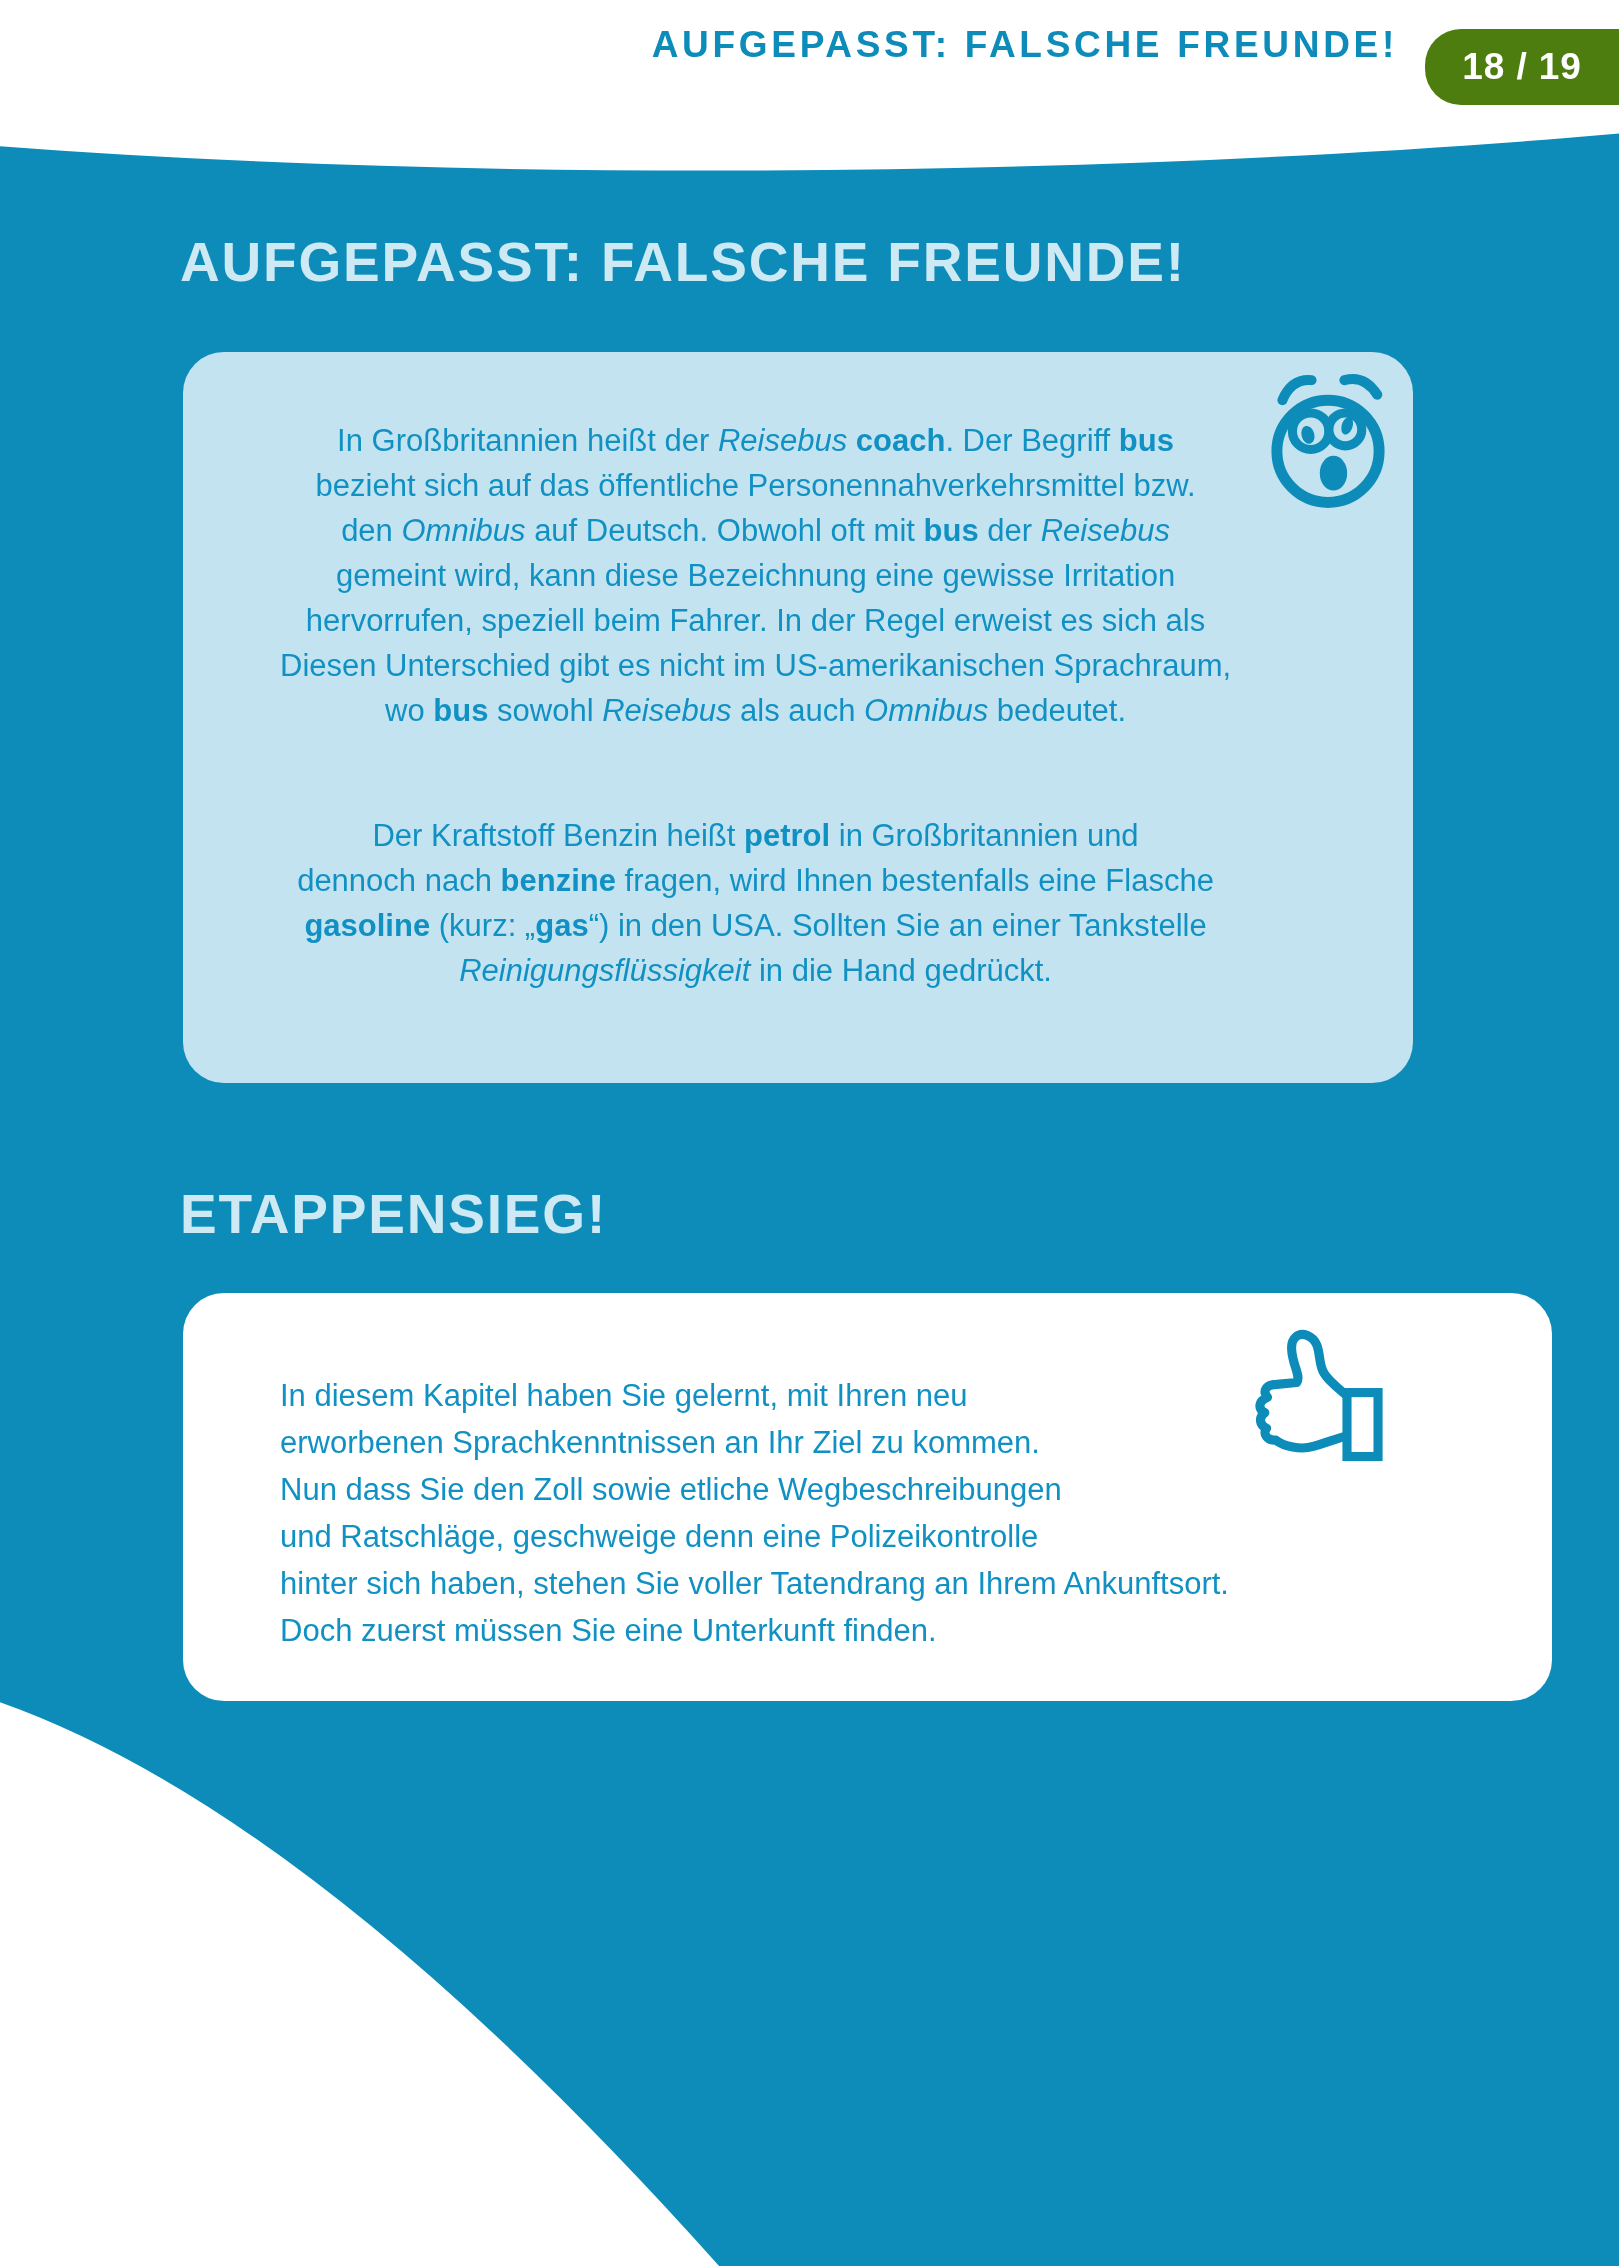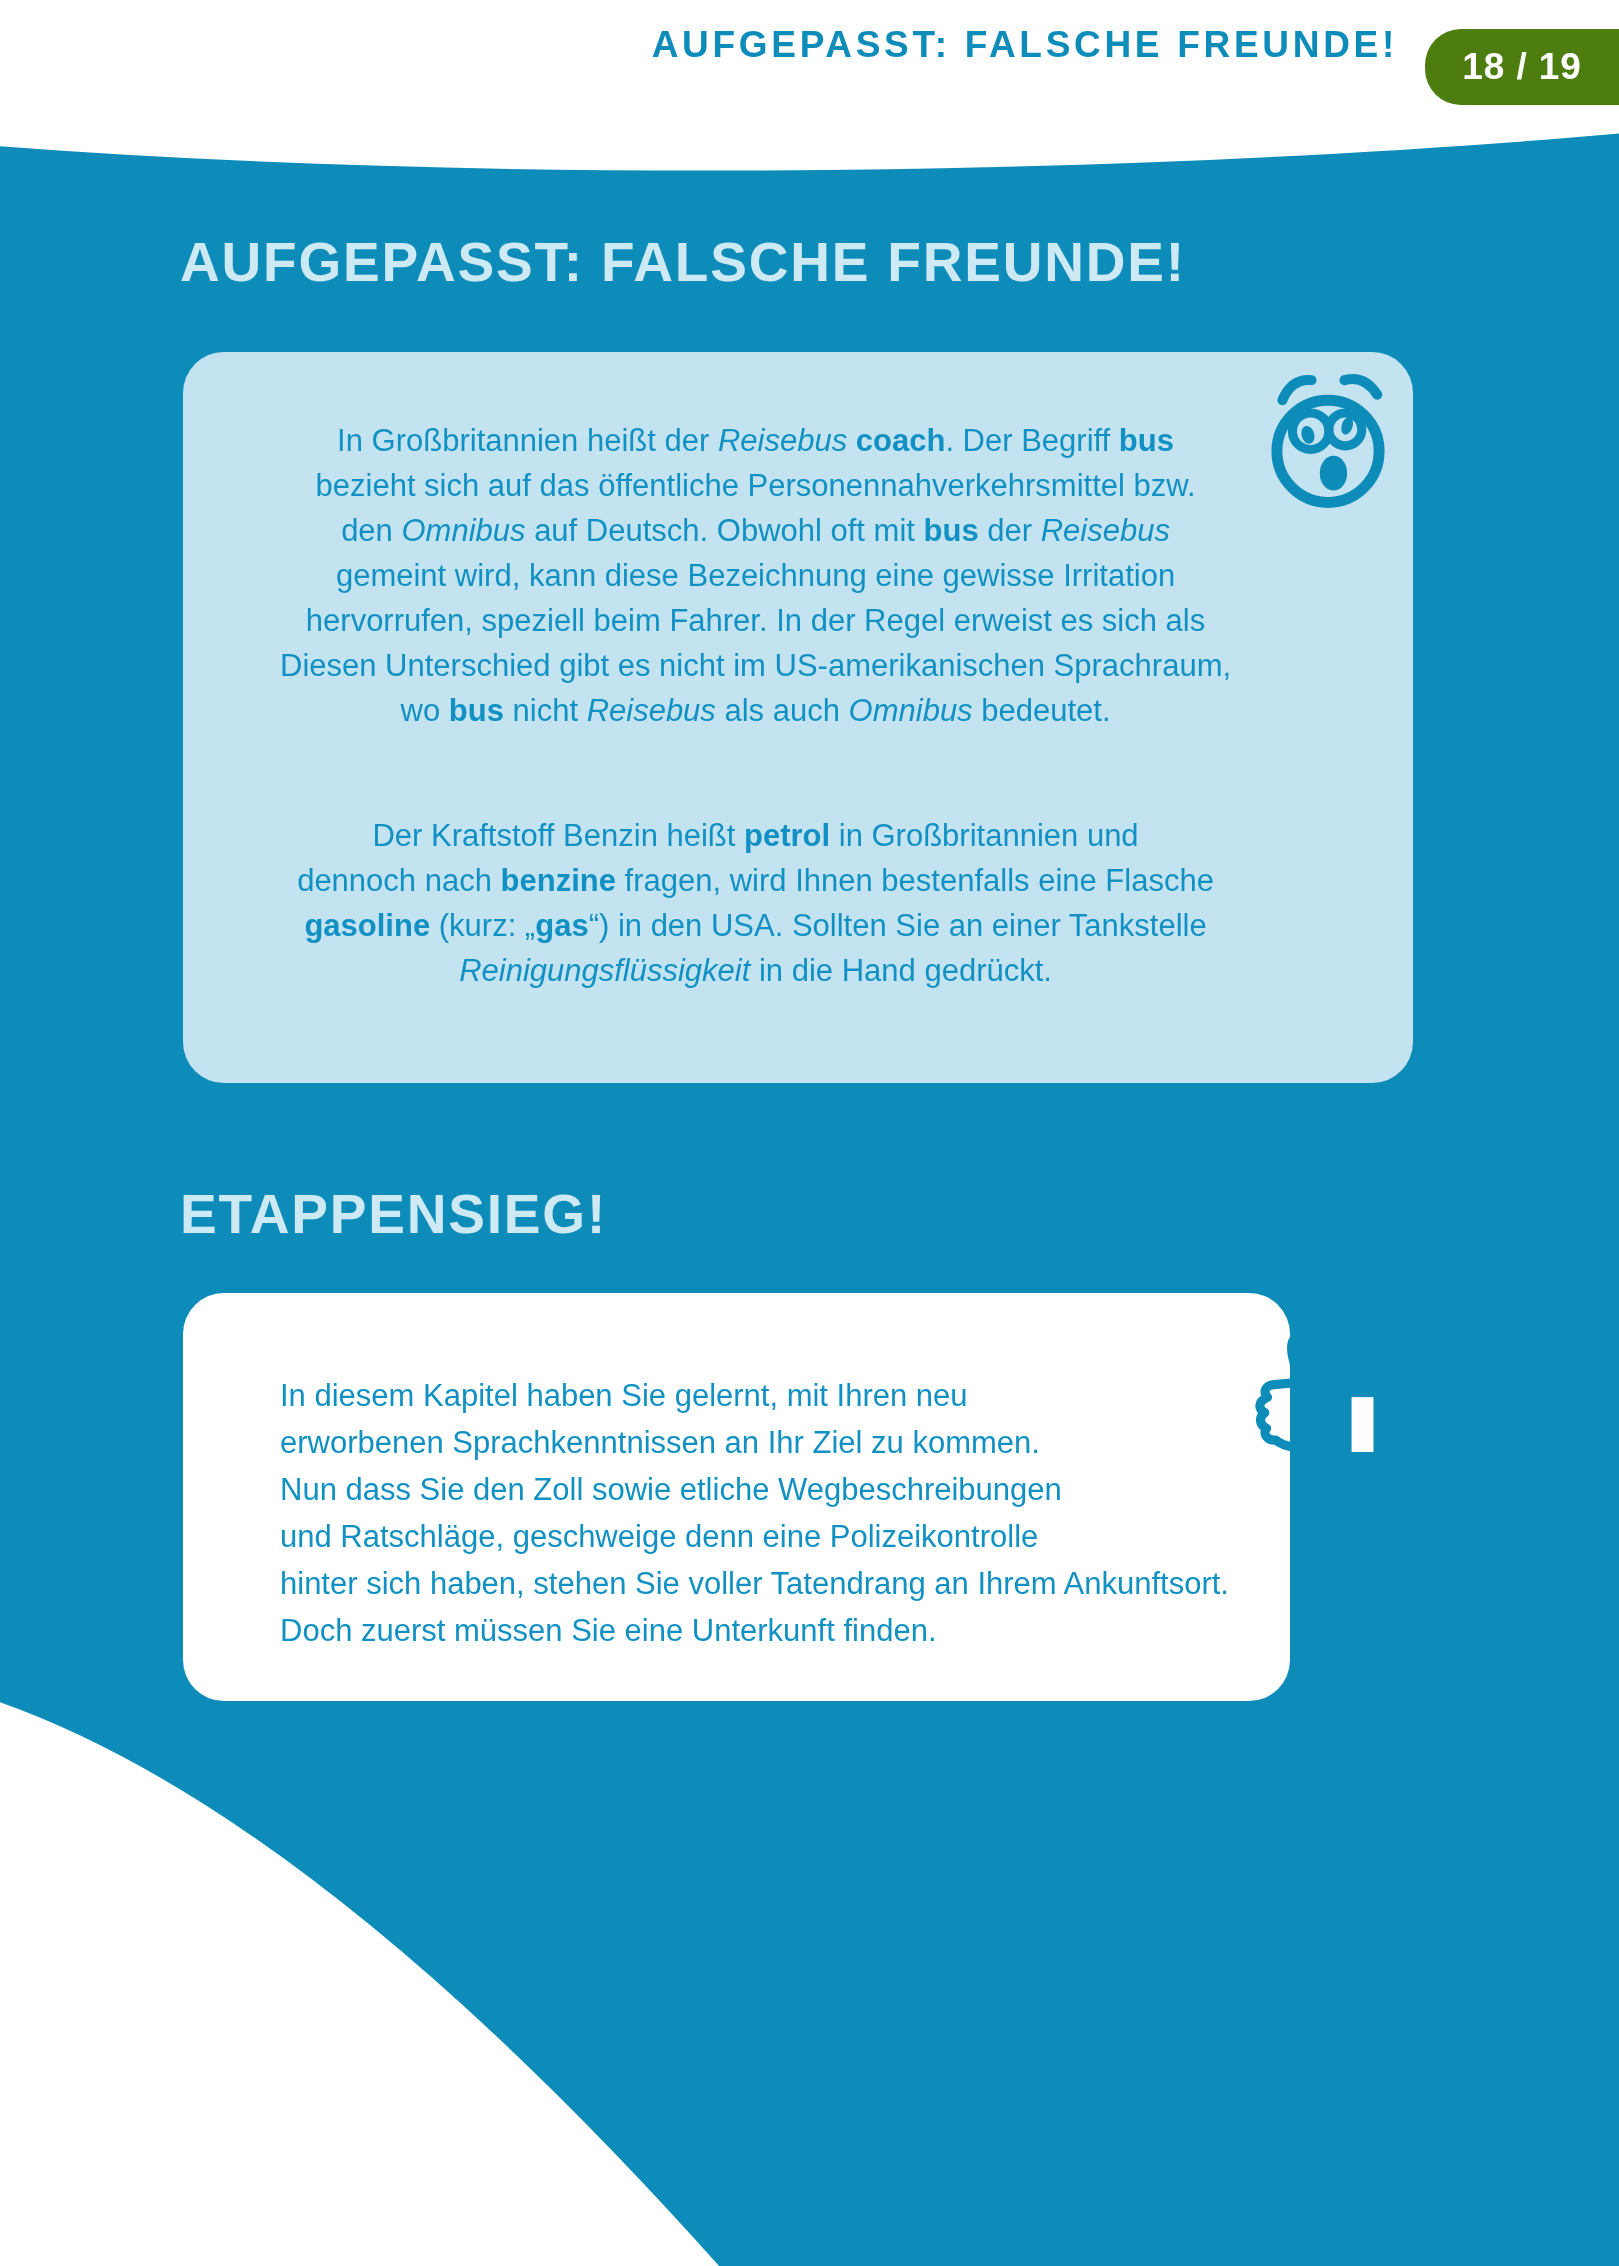--- a/index.html
+++ b/index.html
@@ -35,21 +35,21 @@
   .heading-1{top:230px;}
   .heading-2{top:1182px;}
   
   .info-box{
     position:absolute;left:183px;top:352px;
     width:1230px;height:731px;
     background:#c4e3f0;border-radius:41px;
   }
   .summary-box{
     position:absolute;left:183px;top:1293px;
-    width:1107px;height:408px;
+    width:1369px;height:408px;
     background:#ffffff;border-radius:41px;
   }
   .box-text{
     position:absolute;left:97px;
     color:#1191c3;font-size:31px;
   }
   .info-box .box-text{top:66px;text-align:center;}
   .summary-box .box-text{top:79px;}
   .para .line{line-height:45px;white-space:nowrap;}
   .para + .para{margin-top:80px;}
@@ -81,21 +81,21 @@
 
   <div class="info-box">
     <div class="box-text">
       <div class="para">
           <div class="line"><span class="seg-n">In Großbritannien heißt der </span><span class="seg-i">Reisebus</span><span class="seg-n"> </span><span class="seg-b">coach</span><span class="seg-n">. Der Begriff </span><span class="seg-b">bus</span></div>
           <div class="line"><span class="seg-n">bezieht sich auf das öffentliche Personennahverkehrsmittel bzw.</span></div>
           <div class="line"><span class="seg-n">den </span><span class="seg-i">Omnibus</span><span class="seg-n"> auf Deutsch. Obwohl oft mit </span><span class="seg-b">bus</span><span class="seg-n"> der </span><span class="seg-i">Reisebus</span></div>
           <div class="line"><span class="seg-n">gemeint wird, kann diese Bezeichnung eine gewisse Irritation</span></div>
           <div class="line"><span class="seg-n">hervorrufen, speziell beim Fahrer. In der Regel erweist es sich als</span></div>
           <div class="line"><span class="seg-n">Diesen Unterschied gibt es nicht im US-amerikanischen Sprachraum,</span></div>
-          <div class="line"><span class="seg-n">wo </span><span class="seg-b">bus</span><span class="seg-n"> nicht </span><span class="seg-i">Reisebus</span><span class="seg-n"> als auch </span><span class="seg-i">Omnibus</span><span class="seg-n"> bedeutet.</span></div>
+          <div class="line"><span class="seg-n">wo </span><span class="seg-b">bus</span><span class="seg-n"> sowohl </span><span class="seg-i">Reisebus</span><span class="seg-n"> als auch </span><span class="seg-i">Omnibus</span><span class="seg-n"> bedeutet.</span></div>
         </div>
       <div class="para">
           <div class="line"><span class="seg-n">Der Kraftstoff Benzin heißt </span><span class="seg-b">petrol</span><span class="seg-n"> in Großbritannien und</span></div>
           <div class="line"><span class="seg-n">dennoch nach </span><span class="seg-b">benzine</span><span class="seg-n"> fragen, wird Ihnen bestenfalls eine Flasche</span></div>
           <div class="line"><span class="seg-b">gasoline</span><span class="seg-n"> (kurz: „</span><span class="seg-b">gas</span><span class="seg-n">“) in den USA. Sollten Sie an einer Tankstelle</span></div>
           <div class="line"><span class="seg-i">Reinigungsflüssigkeit</span><span class="seg-n"> in die Hand gedrückt.</span></div>
         </div>
     </div>
   </div>
 

